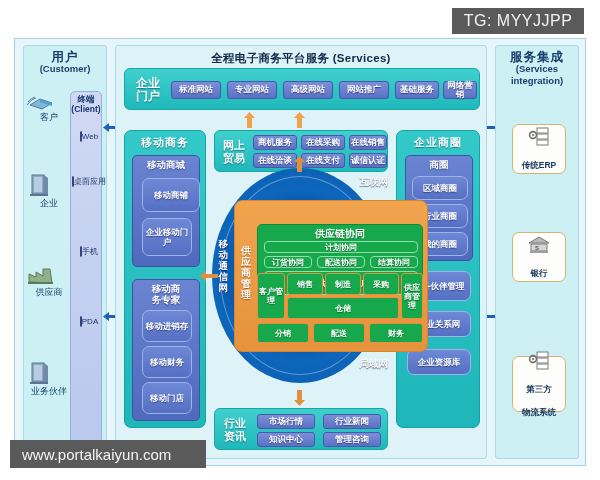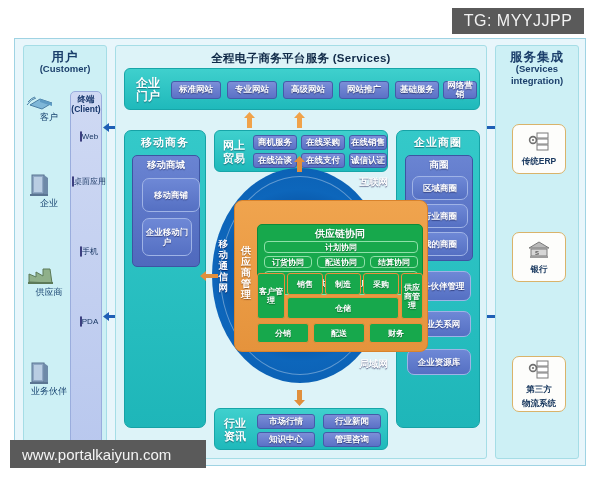--- a/index.html
+++ b/index.html
@@ -213,21 +213,21 @@
     position: absolute; left: 480px; top: 6px;
     width: 84px; height: 414px;
     background: #cdf0f5; border: 1px solid #a5dde6; border-radius: 3px;
   }
   .int-card {
     position: absolute; left: 16px; width: 54px; height: 50px;
     background: #fdfdfb; border: 1px solid #d9b36a; border-radius: 7px;
     color: #1b3a60; font-size: 8.5px; font-weight: bold;
     text-align: center; line-height: 9.5px;
     display: flex; flex-direction: column;
-    align-items: center; justify-content: center; gap: 5px;
+    align-items: center; justify-content: center; gap: 14px;
   }
   .int-ico { width: 22px; height: 20px; }
 
   
   .dbl-arrow {
     position: absolute; width: 22px; height: 11px;
   }
   .up-arrow { position: absolute; width: 11px; height: 16px; }
 
   
@@ -371,20 +371,29 @@
 
     <div class="colpanel" style="left:8px; top:84px; width:82px; height:298px;">
       <div class="hdr">移动商务</div>
 
       <div class="group" style="left:7px; top:24px; width:68px; height:112px;">
         <div class="ghdr">移动商城</div>
         <div class="subpill" style="left:9px; top:22px; width:58px; height:34px;">移动商铺</div>
         <div class="subpill" style="left:9px; top:62px; width:50px; height:38px;">企业移动门户</div>
       </div>
 
+      <div class="group" style="left:7px; top:148px; width:68px; height:142px;">
+        <div class="ghdr">
+          <div>移动商</div>
+          <div>务专家</div>
+        </div>
+        <div class="subpill" style="left:9px; top:30px;  width:50px; height:32px;">移动进销存</div>
+        <div class="subpill" style="left:9px; top:66px;  width:50px; height:32px;">移动财务</div>
+        <div class="subpill" style="left:9px; top:102px; width:50px; height:32px;">移动门店</div>
+      </div>
     </div>
 
     <div class="teal-band" style="left:98px; top:84px; width:174px; height:42px;">
       <div class="band-label" style="left:4px; top:8px; width:30px; font-size:11px;">
         <div>网上</div>
         <div>贸易</div>
       </div>
       <div class="pill" style="left:38px;  top:4px;  width:44px; height:15px;">商机服务</div>
       <div class="pill" style="left:86px;  top:4px;  width:44px; height:15px;">在线采购</div>
       <div class="pill" style="left:134px; top:4px;  width:38px; height:15px;">在线销售</div>

